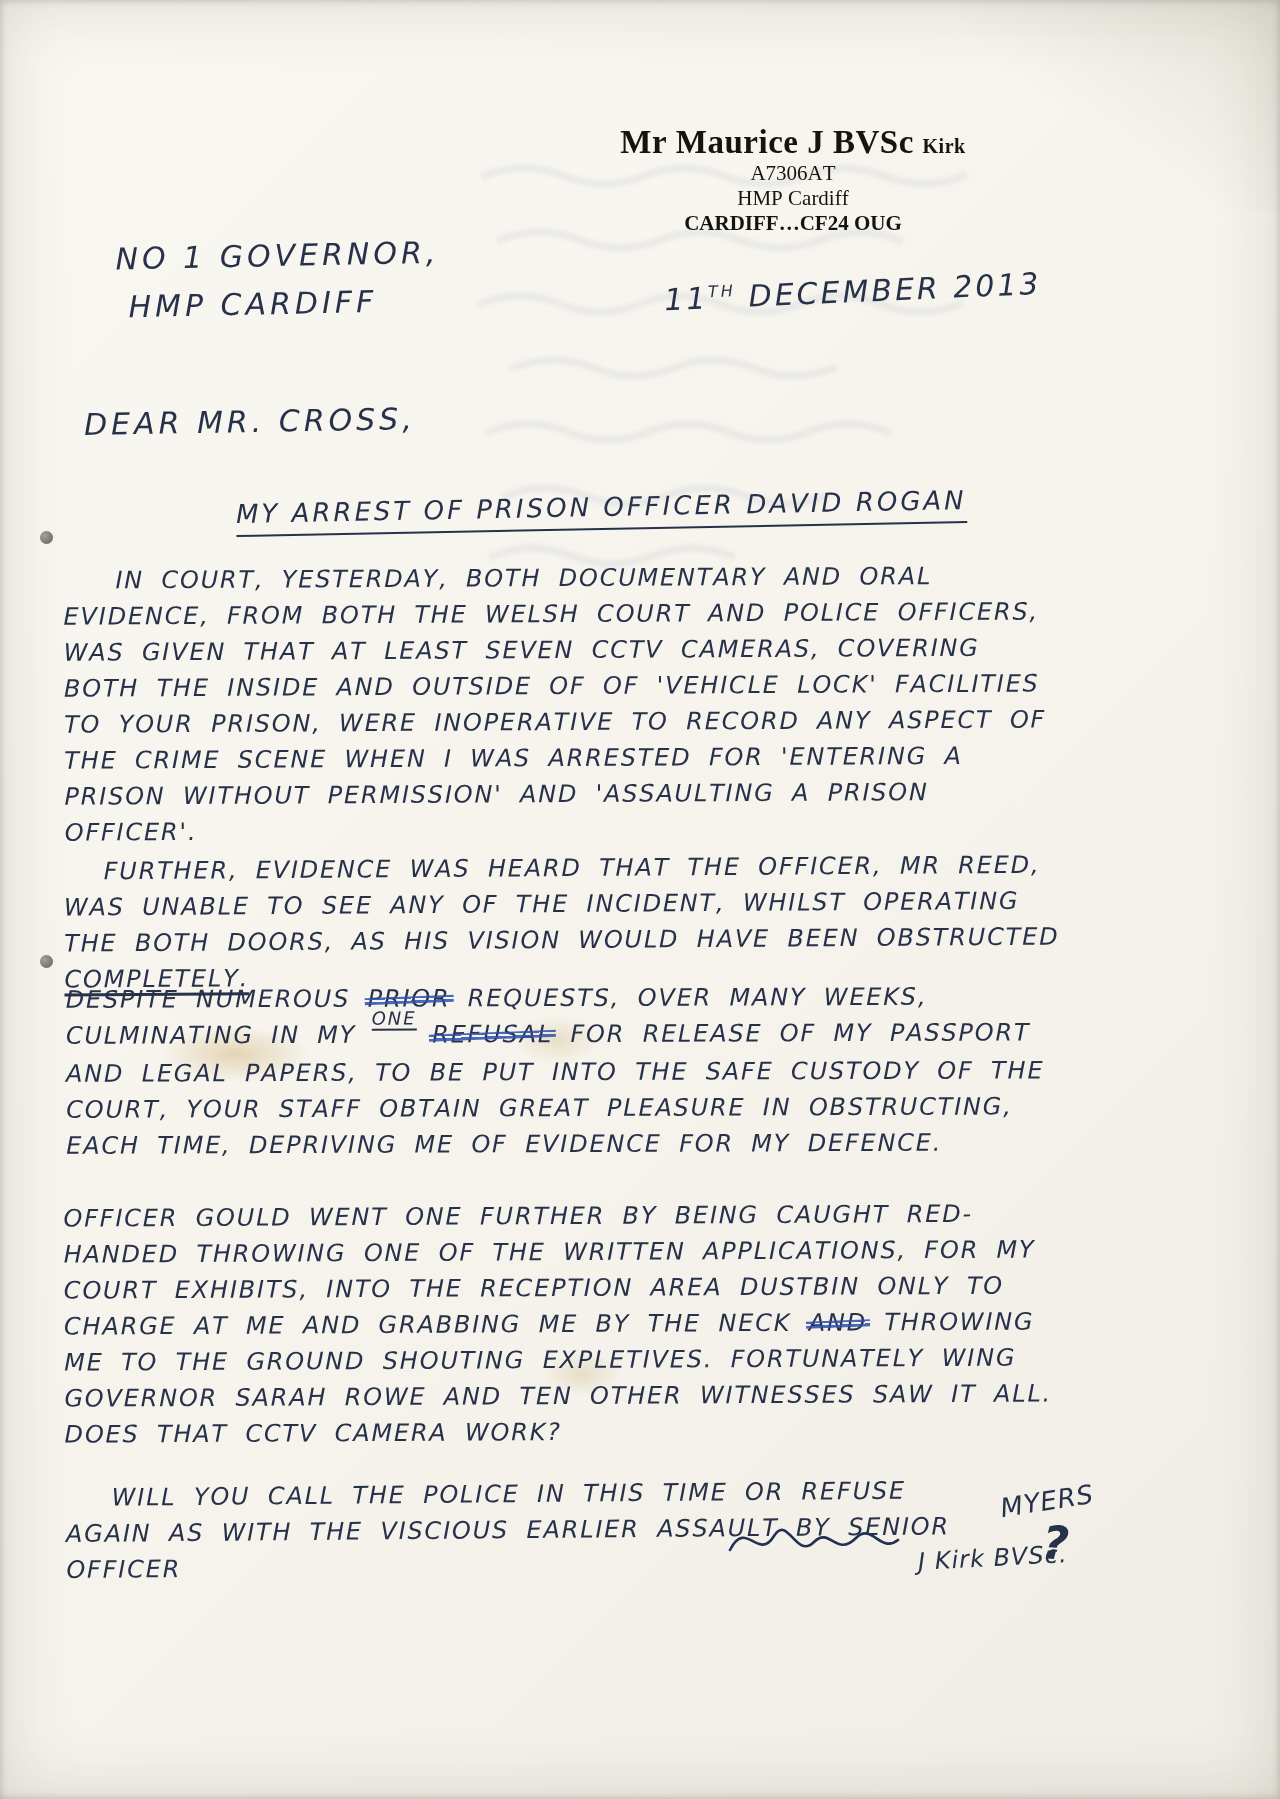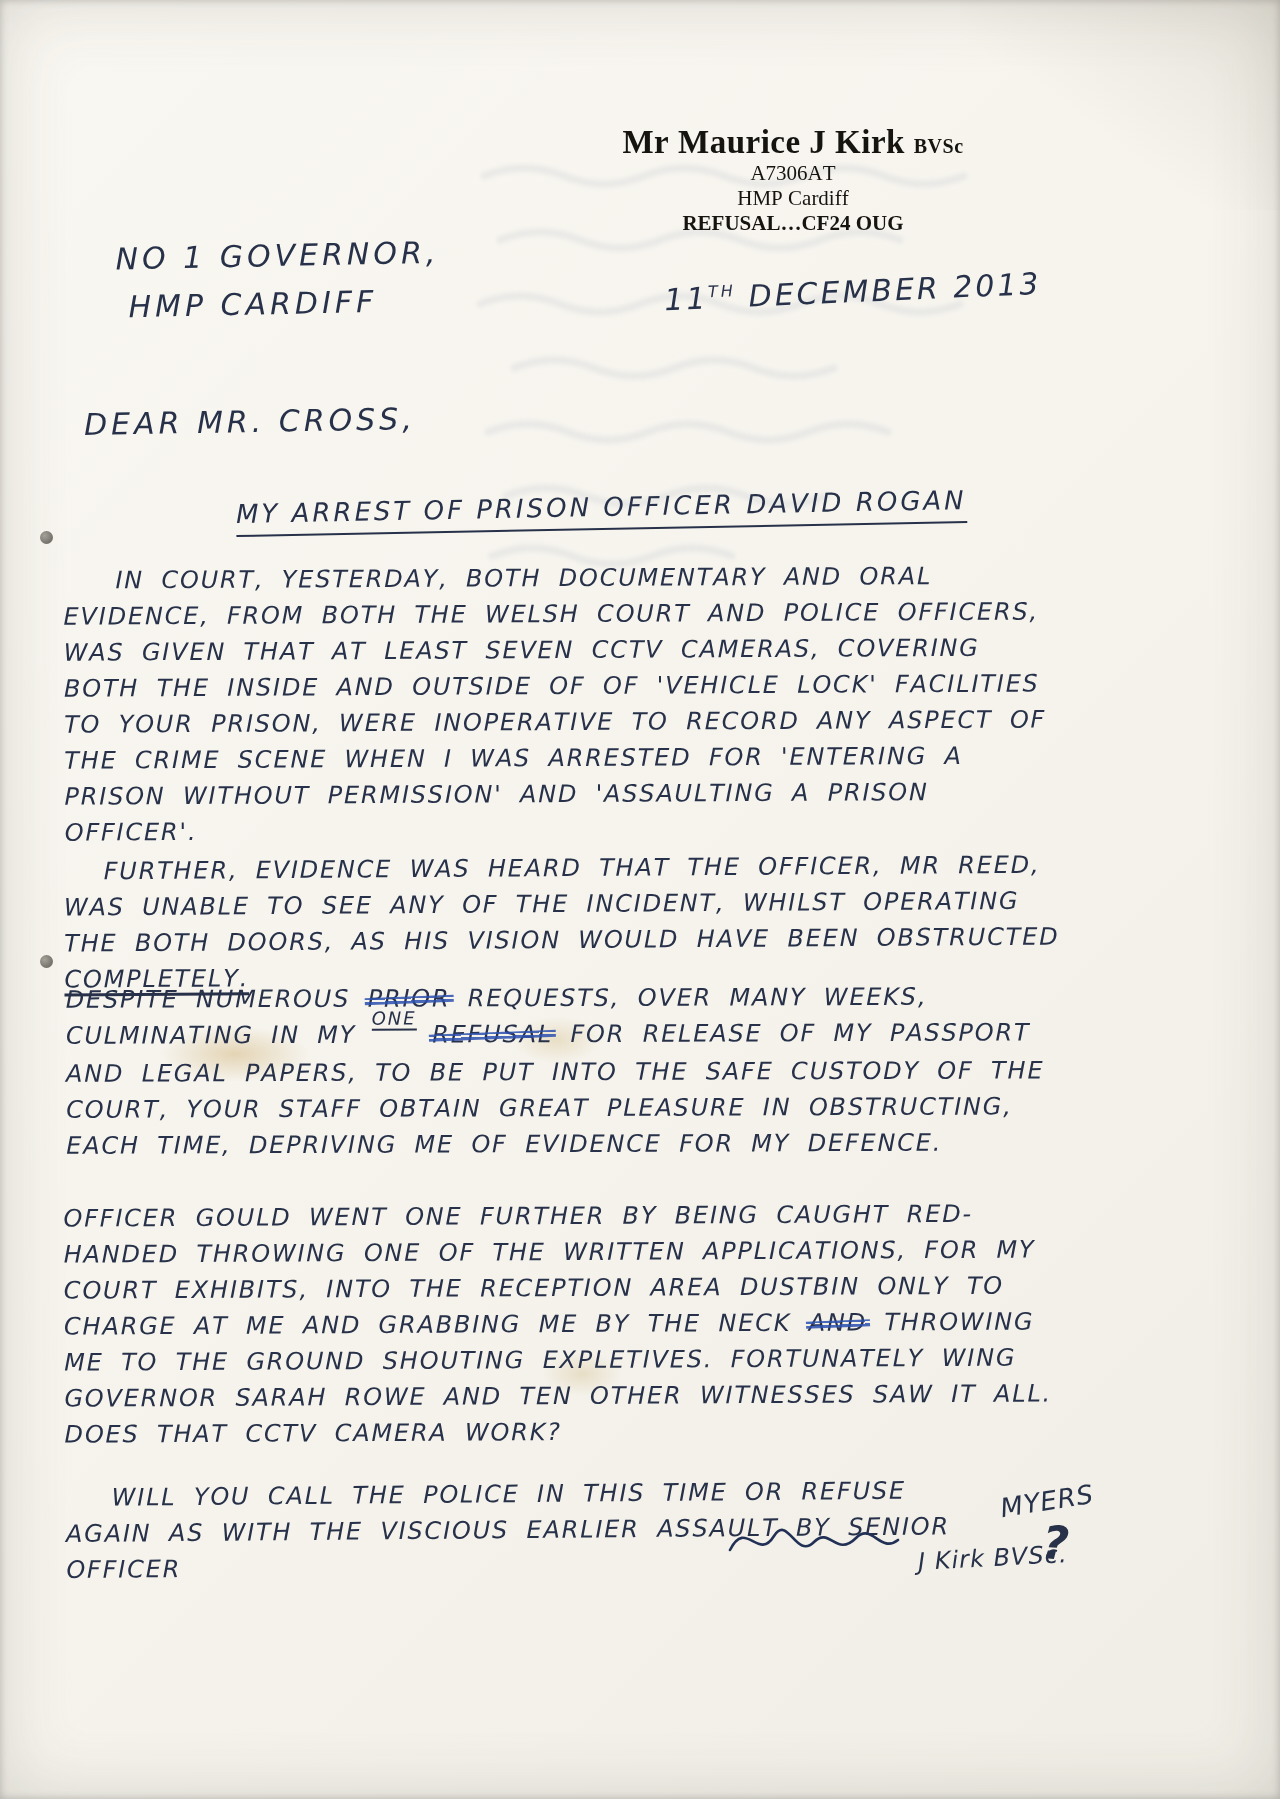--- a/index.html
+++ b/index.html
@@ -82,26 +82,26 @@
     </g>
   </svg>
   <div class="hole hole1"></div>
   <div class="hole hole2"></div>
   <div class="stain s1"></div>
   <div class="stain s2"></div>
   <div class="stain s3"></div>
 
   <header class="letterhead">
     <div class="lh-name">
-      <span>Mr Maurice J Kirk</span>
-      <span class="lh-cred">BVSc</span>
+      <span>Mr Maurice J BVSc</span>
+      <span class="lh-cred">Kirk</span>
     </div>
     <div class="lh-line">A7306AT</div>
     <div class="lh-line">HMP Cardiff</div>
-    <div class="lh-line lh-bold">REFUSAL…CF24 OUG</div>
+    <div class="lh-line lh-bold">CARDIFF…CF24 OUG</div>
   </header>
 
   <div class="hand recipient">
     <div>NO 1 GOVERNOR,</div>
     <div class="recipient-l2">HMP CARDIFF</div>
   </div>
 
   <div class="hand date"><span>11</span><sup>TH</sup><span> DECEMBER 2013</span></div>
 
   <div class="hand salutation">DEAR MR. CROSS,</div>

